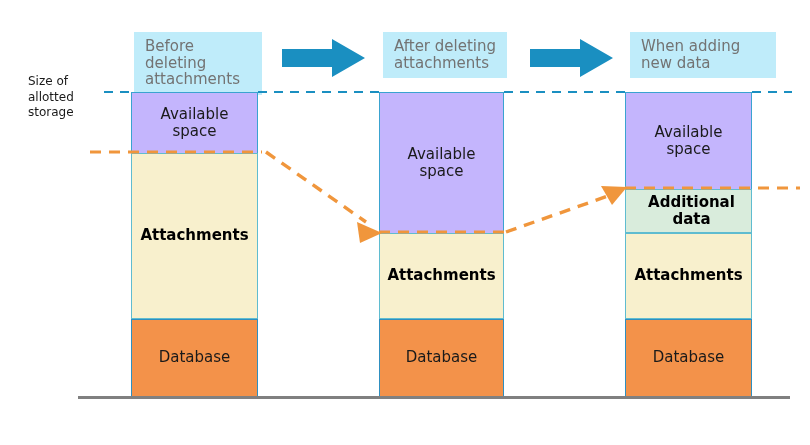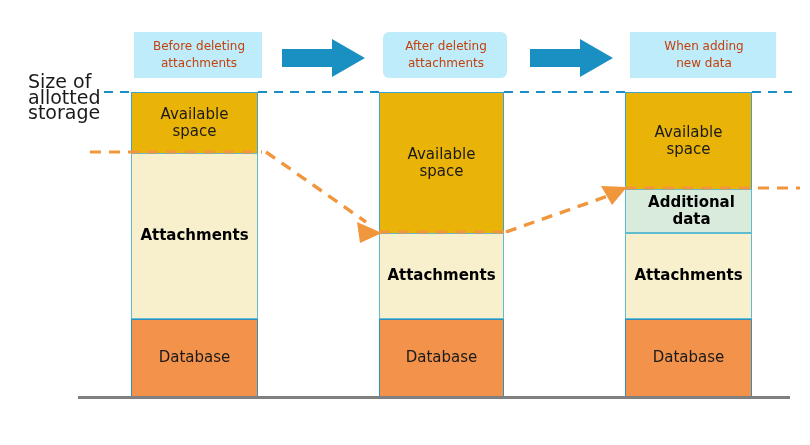--- a/index.html
+++ b/index.html
@@ -18,46 +18,45 @@
     position: relative;
     width: 810px;
     height: 445px;
   }
 
   
   .abs { position: absolute; box-sizing: border-box; }
 
   
   .axis-label {
-    font-size: 19px;
+    font-size: 12px;
     line-height: 15.5px;
     color: #1a1a1a;
     white-space: pre-line;
     text-align: left;
   }
 
   
   .chip {
     background: #bfecfa;
-    font-size: 12px;
+    font-size: 15px;
     line-height: 16.5px;
-    color: #c2410c;
+    color: #737373;
     padding: 6px 9px 7px 11px;
     white-space: pre-line;
-    text-align: center;
   }
 
   
   .block-arrow { display: block; }
 
   
   .column {
     border: 1.4px solid #3aa3d0;
     border-bottom: none;
-    background: #eab308;
+    background: #c4b5fd;
   }
   .seg {
     position: absolute;
     left: -1.4px;
     right: -1.4px;
     box-sizing: border-box;
     display: flex;
     align-items: center;
     justify-content: center;
     text-align: center;
@@ -119,21 +118,21 @@
 <div id="stage">
 
   <div class="abs axis-label" style="left:28px; top:74px; width:86px;">Size of
 allotted
 storage</div>
 
 
   <div class="abs chip" style="left:134px; top:32px; width:128px;">Before deleting
 attachments</div>
 
-  <div class="abs chip" style="left:383px; top:32px; width:124px;border-radius:6px;">After deleting
+  <div class="abs chip" style="left:383px; top:32px; width:124px;">After deleting
 attachments</div>
 
   <div class="abs chip" style="left:630px; top:32px; width:146px;">When adding
 new data</div>
 
   <svg class="abs block-arrow" style="left:282px; top:38px;" width="84" height="40" viewBox="0 0 84 40">
     <path d="M0,11 L50,11 L50,1 L83,20 L50,39 L50,29 L0,29 Z" fill="#1a8fc1"></path>
   </svg>
 
   <svg class="abs block-arrow" style="left:530px; top:38px;" width="84" height="40" viewBox="0 0 84 40">

